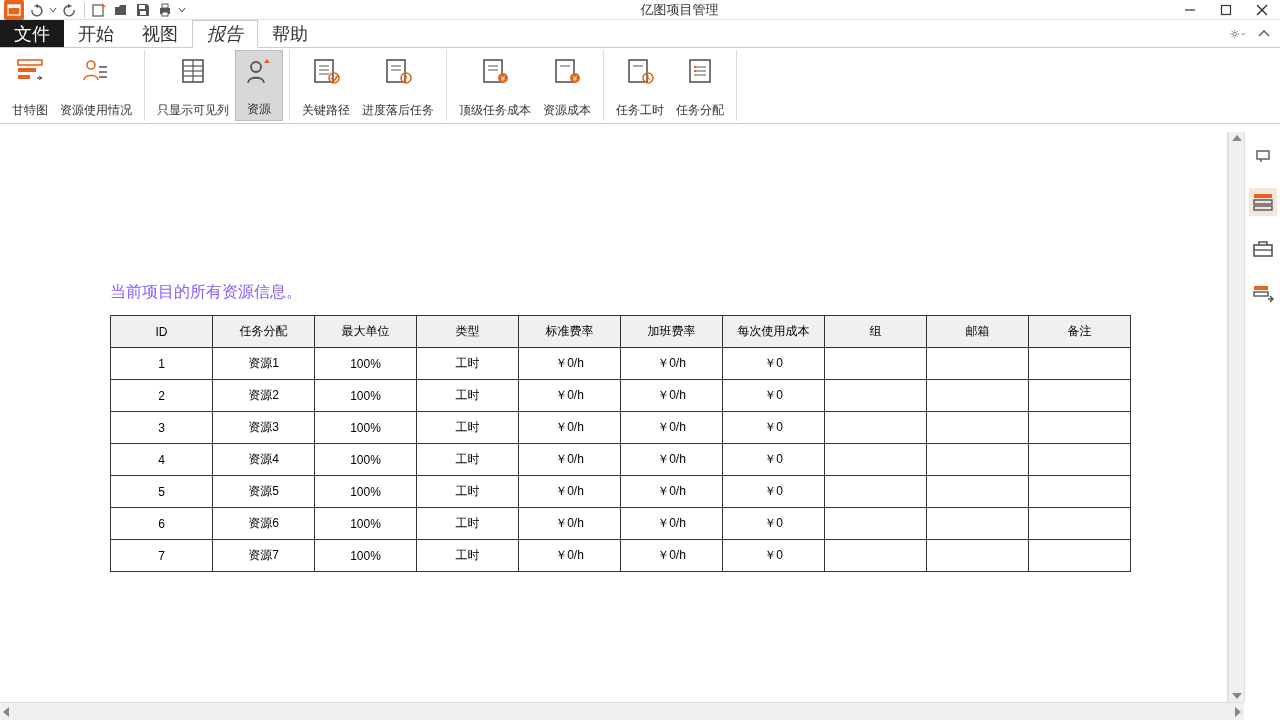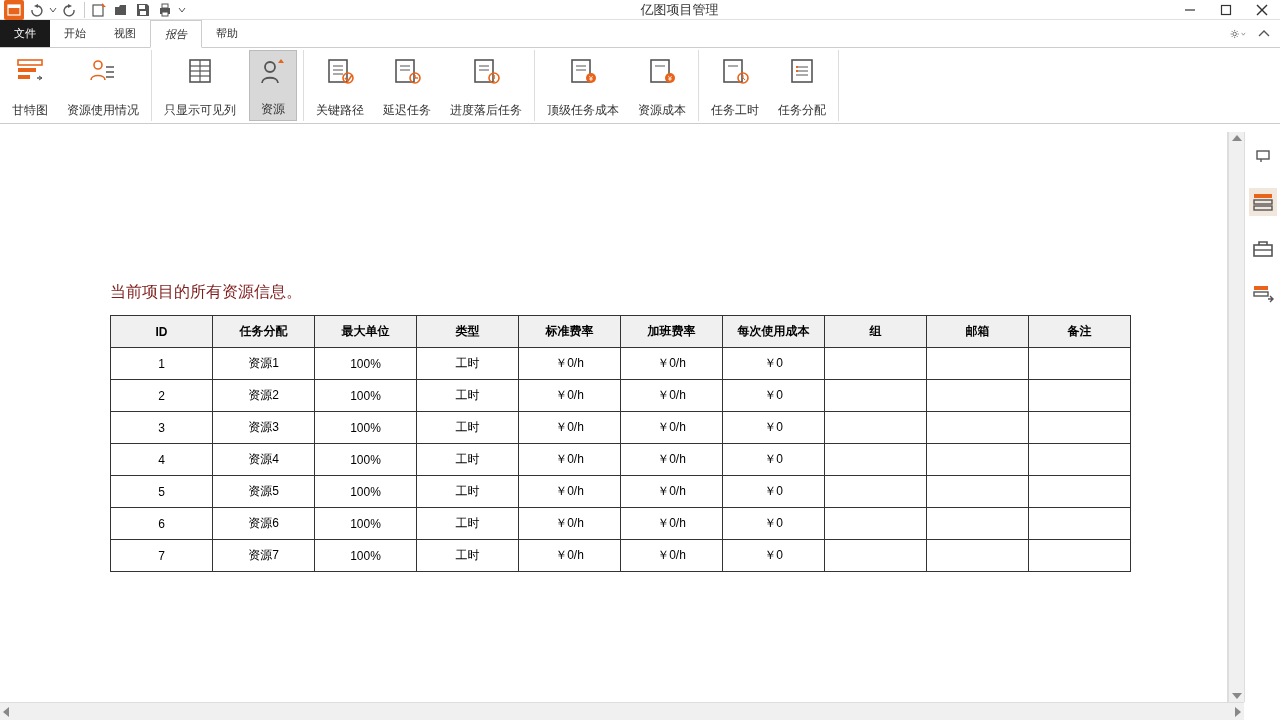--- a/index.html
+++ b/index.html
@@ -8,28 +8,28 @@
 .titlebar { height: 20px; background: #fff; display: flex; align-items: center; border-bottom: 1px solid #e0e0e0; }
 .tb-left { display: flex; align-items: center; gap: 2px; padding-left: 4px; }
 .tb-app-icon { width: 20px; height: 20px; background: #e8641b; border-radius: 2px; display: flex; align-items: center; justify-content: center; color: #fff; }
 .tb-btn { width: 20px; height: 20px; display: flex; align-items: center; justify-content: center; color: #555; cursor: pointer; }
 .tb-sep { width: 1px; height: 16px; background: #ccc; margin: 0 2px; }
 .tb-title { flex: 1; text-align: center; font-size: 13px; color: #333; }
 .tb-win { display: flex; }
 .tb-win-btn { width: 36px; height: 28px; display: flex; align-items: center; justify-content: center; cursor: pointer; font-size: 14px; color: #555; }
 
 .tabbar { height: 28px; background: #fff; display: flex; align-items: stretch; border-bottom: 1px solid #ccc; position: relative; }
-.tab { padding: 0 14px; display: flex; align-items: center; font-size: 11px; color: #333; cursor: pointer; }
+.tab { padding: 0 14px; display: flex; align-items: center; font-size: 18px; color: #333; cursor: pointer; }
 .tab.home { background: #1a1a1a; color: #fff; }
 .tab.active { background: #fff; border: 1px solid #ccc; border-bottom: 1px solid #fff; margin-bottom: -1px; font-style: italic; }
 .tabbar-right { position: absolute; right: 8px; top: 0; height: 100%; display: flex; align-items: center; gap: 10px; }
 .tabbar-right .ico { width: 16px; height: 16px; display: flex; align-items: center; justify-content: center; cursor: pointer; color: #555; }
 
 .ribbon { height: 76px; background: #fff; border-bottom: 1px solid #ccc; display: flex; padding: 2px 0; }
-.rgroup { display: flex; border-right: 1px solid #ddd; padding: 0 6px; gap: 7px; }
+.rgroup { display: flex; border-right: 1px solid #ddd; padding: 0 6px; }
 .ritem { width: auto; min-width: 48px; padding: 4px 6px 2px 6px; display: flex; flex-direction: column; align-items: center; justify-content: space-between; cursor: pointer; }
 .ritem.selected { background: #d8d8d8; border: 1px solid #bbb; }
 .ritem .ricon { width: 34px; height: 34px; display: flex; align-items: center; justify-content: center; }
 .ritem .rlabel { font-size: 12px; color: #333; white-space: nowrap; }
 
 .workspace { position: absolute; top: 132px; bottom: 18px; left: 0; right: 36px; display: flex; }
 .canvas-wrap { flex: 1; position: relative; overflow: hidden; border-right: 1px solid #ddd; }
 .vscroll { width: 16px; background: #f0f0f0; border-left: 1px solid #ddd; position: relative; }
 .vscroll::before, .vscroll::after { content: ""; position: absolute; left: 3px; width: 0; height: 0; border-left: 5px solid transparent; border-right: 5px solid transparent; }
 .vscroll::before { top: 3px; border-bottom: 6px solid #888; }
@@ -38,24 +38,24 @@
 .right-panel { position: absolute; top: 132px; right: 0; bottom: 18px; width: 36px; border-left: 1px solid #ddd; background: #fff; display: flex; flex-direction: column; align-items: center; padding-top: 10px; gap: 18px; }
 .rp-btn { width: 28px; height: 28px; display: flex; align-items: center; justify-content: center; cursor: pointer; }
 .rp-btn.active { background: #f2e7dd; }
 
 .hscroll { position: absolute; left: 0; right: 36px; bottom: 0; height: 18px; background: #f0f0f0; border-top: 1px solid #ddd; }
 .hscroll::before, .hscroll::after { content: ""; position: absolute; top: 4px; width: 0; height: 0; border-top: 5px solid transparent; border-bottom: 5px solid transparent; }
 .hscroll::before { left: 3px; border-right: 6px solid #888; }
 .hscroll::after { right: 3px; border-left: 6px solid #888; }
 
 .report { padding: 150px 0 0 110px; }
-.report-title { color: #7f1d1d; font-size: 16px; margin-bottom: 12px; }
+.report-title { color: #8b5cf6; font-size: 16px; margin-bottom: 12px; }
 table.grid { border-collapse: collapse; }
 table.grid th, table.grid td { border: 1px solid #333; font-size: 12px; text-align: center; padding: 7px 0; }
-table.grid th { background: #f0f0f0; font-weight: bold; height: 26px; }
+table.grid th { background: #f0f0f0; font-weight: normal; height: 26px; }
 table.grid td { height: 28px; }
 .col-id     { width: 102px; }
 .col-name   { width: 102px; }
 .col-max    { width: 102px; }
 .col-type   { width: 102px; }
 .col-std    { width: 102px; }
 .col-ot     { width: 102px; }
 .col-per    { width: 102px; }
 .col-group  { width: 102px; }
 .col-email  { width: 102px; }
@@ -240,33 +240,20 @@
         </div>
       <div class="rlabel">关键路径</div>
     </div>
     <div class="ritem">
       <div class="ricon">
           <svg width="30" height="30" viewBox="0 0 30 30">
             <rect x="4" y="4" width="18" height="22" fill="none" stroke="#555" stroke-width="1.6"></rect>
             <line x1="8" y1="10" x2="18" y2="10" stroke="#555"></line>
             <line x1="8" y1="14" x2="18" y2="14" stroke="#555"></line>
             <circle cx="23" cy="22" r="5" fill="none" stroke="#e8641b" stroke-width="1.6"></circle>
-            <line x1="23" y1="19" x2="23" y2="22" stroke="#e8641b" stroke-width="1.4"></line>
-            <line x1="23" y1="22" x2="26" y2="22" stroke="#e8641b" stroke-width="1.4"></line>
-          </svg>
-        </div>
-      <div class="rlabel">延迟任务</div>
-    </div>
-    <div class="ritem">
-      <div class="ricon">
-          <svg width="30" height="30" viewBox="0 0 30 30">
-            <rect x="4" y="4" width="18" height="22" fill="none" stroke="#555" stroke-width="1.6"></rect>
-            <line x1="8" y1="10" x2="18" y2="10" stroke="#555"></line>
-            <line x1="8" y1="14" x2="18" y2="14" stroke="#555"></line>
-            <circle cx="23" cy="22" r="5" fill="none" stroke="#e8641b" stroke-width="1.6"></circle>
             <line x1="23" y1="19" x2="23" y2="23" stroke="#e8641b" stroke-width="1.6"></line>
             <circle cx="23" cy="25.5" r="0.8" fill="#e8641b"></circle>
           </svg>
         </div>
       <div class="rlabel">进度落后任务</div>
     </div>
   </div>
   <div class="rgroup">
     <div class="ritem">
       <div class="ricon">

